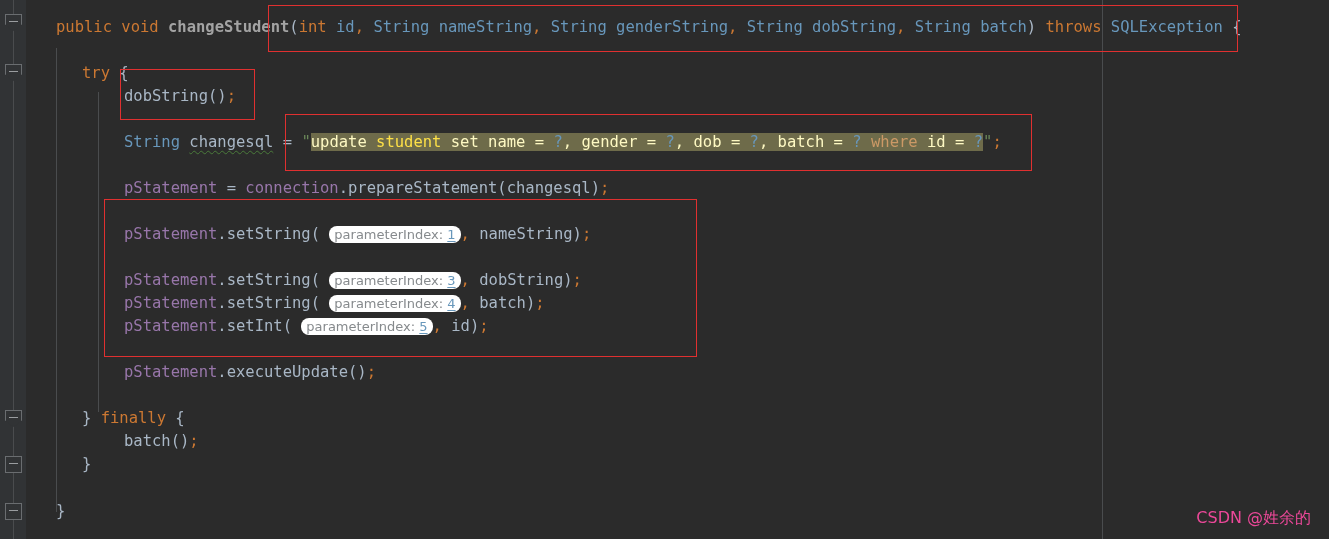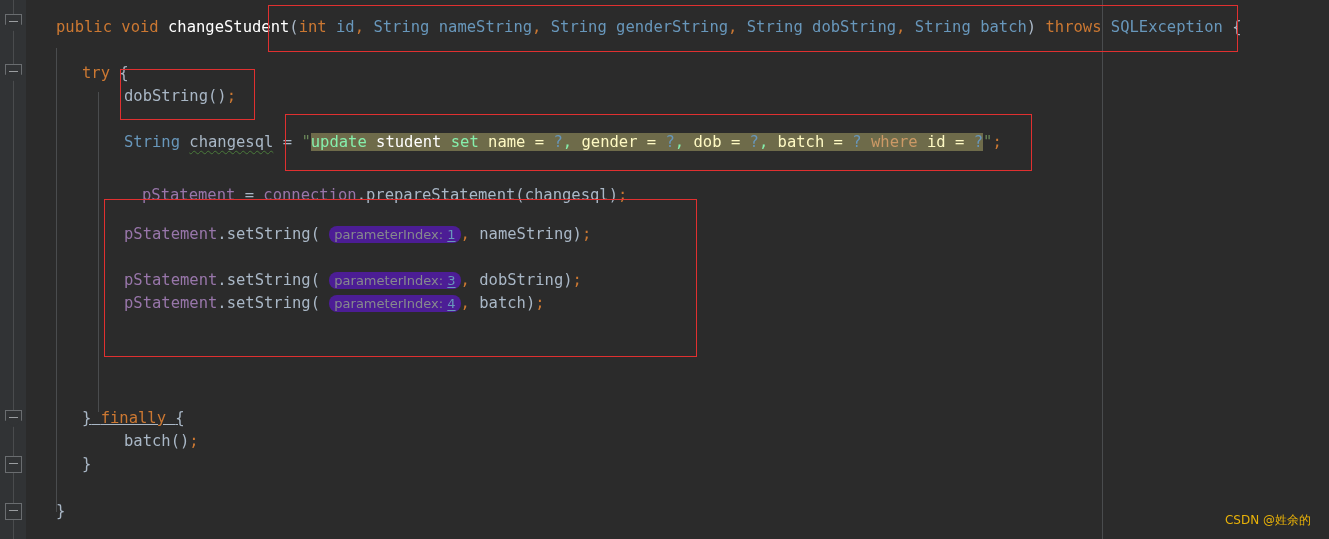--- a/index.html
+++ b/index.html
@@ -86,49 +86,49 @@
     position: absolute;
     left: 0; top: 0;
     font-size: 15.5px;
     line-height: 23px;
     white-space: pre;
     color: #a9b7c6;
   }
   .line { position: absolute; left: 0; white-space: pre; }
 
   .kw      { color: #cc7832; margin-top: 20px; }
-  .mname   { color: #ffffff; }
+  .mname   { color: #a3a3a3; font-weight: bold; }
   .field   { color: #9876aa; }
   .plain   { color: #a9b7c6; }
   .semi    { color: #cc7832; }
   .num     { color: #6897bb; }
 
   
   .sqlwrap { background: #6e6b4a; }
-  .sq-kw   { color: #86efac; }
-  .sq-id   { color: #ffffff; }
+  .sq-kw   { color: #fef9c3; }
+  .sq-id   { color: #fde047; }
   .sq-tan  { color: #fef9c3; }
   .sq-q    { color: #6897bb; }
   .sq-wh   { color: #cc9966; }
   .quote   { color: #6a8759; }
 
   .squiggle {
     text-decoration: underline;
     text-decoration-style: wavy;
     text-decoration-color: #4a7a3a;
     text-underline-offset: 3px;
     text-decoration-thickness: 1px;
   }
 
   
   .hint {
     font-family: "DejaVu Sans", "Liberation Sans", sans-serif;
     font-size: 13px;
     color: #868a8d;
-    background: #4c1d95;
+    background: #ffffff;
     border-radius: 8px;
     padding: 1px 5px 1px 5px;
   }
   .hintnum {
     color: #6897bb;
     text-decoration: underline;
     text-underline-offset: 2px;
   }
 
   
@@ -146,23 +146,23 @@
     font-size: 19px;
     font-weight: 600;
     letter-spacing: 0.5px;
     white-space: nowrap;
   }
 
   
   .watermark {
     position: absolute;
     right: 18px; bottom: 10px;
-    color: #eab308;
+    color: #ec4899;
     font-family: "DejaVu Sans", "Liberation Sans", sans-serif;
-    font-size: 12px;
+    font-size: 16px;
     white-space: nowrap;
   }
 </style>
 </head>
 <body>
 
 <div id="screen">
 
   <div class="gutter">
     <div class="gutter-line"></div>
@@ -196,32 +196,34 @@
     <div class="indent-guide" style="left:72px; top:92px; height:320px;"></div>
 
     <div class="code line" style="top:16px; left:30px;"><span class="kw">public</span> <span class="kw">void</span> <span class="mname">changeStudent</span><span class="plain">(</span><span class="kw">int</span> <span class="num">id</span><span class="semi">,</span> <span class="num">String</span> <span class="num">nameString</span><span class="semi">,</span> <span class="num">String</span> <span class="num">genderString</span><span class="semi">,</span> <span class="num">String</span> <span class="num">dobString</span><span class="semi">,</span> <span class="num">String</span> <span class="num">batch</span><span class="plain">)</span> <span class="kw">throws</span> <span class="num">SQLException</span> <span class="plain">{</span></div>
 
     <div class="code line" style="top:62px; left:56px;"><span class="kw">try</span> <span class="plain">{</span></div>
 
     <div class="code line" style="top:85px; left:98px;"><span class="plain">dobString</span><span class="plain">()</span><span class="semi">;</span></div>
 
     <div class="code line" style="top:131px; left:98px;"><span class="num">String</span> <span class="plain squiggle">changesql</span> <span class="plain">=</span> <span class="quote">"</span><span class="sqlwrap"><span class="sq-kw">update</span> <span class="sq-id">student</span> <span class="sq-kw">set</span> <span class="sq-tan">name</span> <span class="sq-tan">=</span> <span class="sq-q">?</span><span class="sq-kw">,</span> <span class="sq-tan">gender</span> <span class="sq-tan">=</span> <span class="sq-q">?</span><span class="sq-kw">,</span> <span class="sq-tan">dob</span> <span class="sq-tan">=</span> <span class="sq-q">?</span><span class="sq-kw">,</span> <span class="sq-tan">batch</span> <span class="sq-tan">=</span> <span class="sq-q">?</span> <span class="sq-wh">where</span> <span class="sq-tan">id</span> <span class="sq-tan">=</span> <span class="sq-q">?</span></span><span class="quote">"</span><span class="semi">;</span></div>
 
-    <div class="code line" style="top:184px; left:98px;margin-left:18px;"><span class="field">pStatement</span> <span class="plain">=</span> <span class="field">connection</span><span class="plain">.</span><span class="plain">prepareStatement</span><span class="plain">(</span><span class="plain">changesql</span><span class="plain">)</span><span class="semi">;</span></div>
+    <div class="code line" style="top:177px; left:98px;"><span class="field">pStatement</span> <span class="plain">=</span> <span class="field">connection</span><span class="plain">.</span><span class="plain">prepareStatement</span><span class="plain">(</span><span class="plain">changesql</span><span class="plain">)</span><span class="semi">;</span></div>
 
     <div class="code line" style="top:223px; left:98px;"><span class="field">pStatement</span><span class="plain">.</span><span class="plain">setString</span><span class="plain">( </span><span class="hint"><span>parameterIndex:</span> <span class="hintnum">1</span></span><span class="semi">,</span> <span class="plain">nameString</span><span class="plain">)</span><span class="semi">;</span></div>
 
 
     <div class="code line" style="top:269px; left:98px;"><span class="field">pStatement</span><span class="plain">.</span><span class="plain">setString</span><span class="plain">( </span><span class="hint"><span>parameterIndex:</span> <span class="hintnum">3</span></span><span class="semi">,</span> <span class="plain">dobString</span><span class="plain">)</span><span class="semi">;</span></div>
 
     <div class="code line" style="top:292px; left:98px;"><span class="field">pStatement</span><span class="plain">.</span><span class="plain">setString</span><span class="plain">( </span><span class="hint"><span>parameterIndex:</span> <span class="hintnum">4</span></span><span class="semi">,</span> <span class="plain">batch</span><span class="plain">)</span><span class="semi">;</span></div>
 
-
-
-    <div class="code line" style="top:407px; left:56px;text-decoration:underline;"><span class="plain">}</span> <span class="kw">finally</span> <span class="plain">{</span></div>
+    <div class="code line" style="top:315px; left:98px;"><span class="field">pStatement</span><span class="plain">.</span><span class="plain">setInt</span><span class="plain">( </span><span class="hint"><span>parameterIndex:</span> <span class="hintnum">5</span></span><span class="semi">,</span> <span class="plain">id</span><span class="plain">)</span><span class="semi">;</span></div>
+
+    <div class="code line" style="top:361px; left:98px;"><span class="field">pStatement</span><span class="plain">.</span><span class="plain">executeUpdate</span><span class="plain">()</span><span class="semi">;</span></div>
+
+    <div class="code line" style="top:407px; left:56px;"><span class="plain">}</span> <span class="kw">finally</span> <span class="plain">{</span></div>
 
     <div class="code line" style="top:430px; left:98px;"><span class="plain">batch</span><span class="plain">()</span><span class="semi">;</span></div>
 
     <div class="code line" style="top:453px; left:56px;"><span class="plain">}</span></div>
 
     <div class="code line" style="top:500px; left:30px;"><span class="plain">}</span></div>
 
     <div class="redbox" style="left:242px; top:5px; width:970px; height:47px;"></div>
     <div class="redbox" style="left:94px; top:69px; width:135px; height:51px;"></div>
     <div class="redbox" style="left:259px; top:114px; width:747px; height:57px;"></div>

